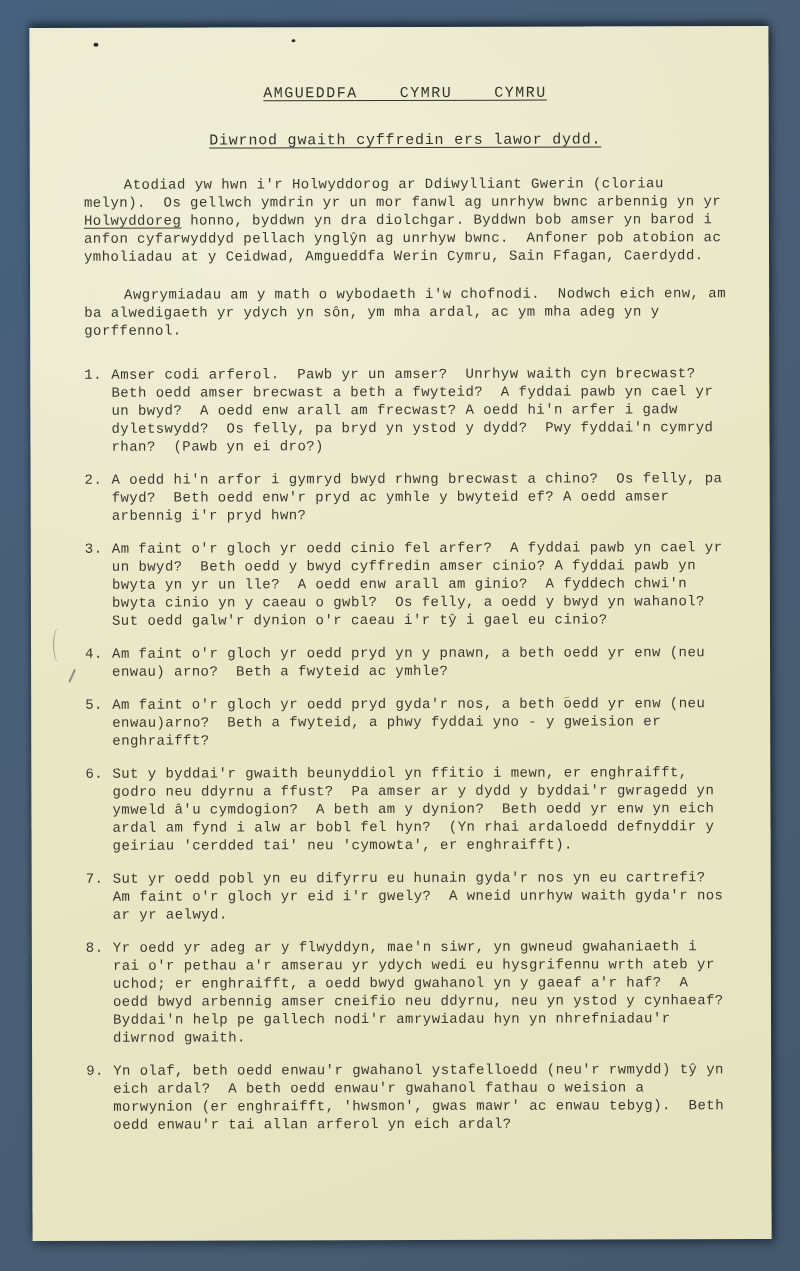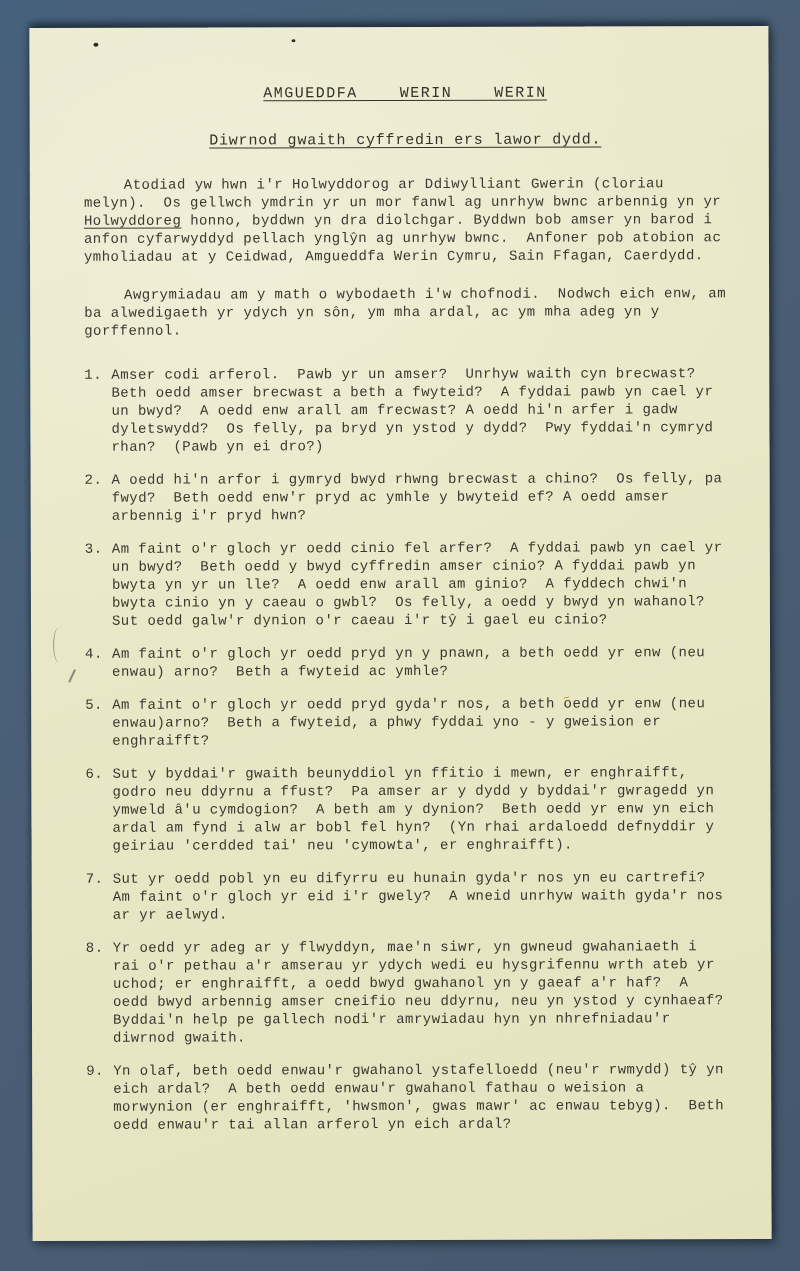--- a/index.html
+++ b/index.html
@@ -104,21 +104,21 @@
 </style>
 </head>
 <body>
 
 <div class="frame">
   <div class="paper">
 
     <div class="speck s1"></div>
     <div class="speck s2"></div>
 
-    <h1><span class="u">AMGUEDDFA    WERIN    WERIN</span></h1>
+    <h1><span class="u">AMGUEDDFA    CYMRU    CYMRU</span></h1>
 
     <h2><span class="u">Diwrnod gwaith cyffredin ers lawor dydd.</span></h2>
 
     <p class="para"><span>Atodiad yw hwn i'r Holwyddorog ar Ddiwylliant Gwerin (cloriau melyn).  Os gellwch ymdrin yr un mor fanwl ag unrhyw bwnc arbennig yn yr </span><span class="u">Holwyddoreg</span><span> honno, byddwn yn dra diolchgar. Byddwn bob amser yn barod i anfon cyfarwyddyd pellach ynglŷn ag unrhyw bwnc.  Anfoner pob atobion ac ymholiadau at y Ceidwad, Amgueddfa Werin Cymru, Sain Ffagan, Caerdydd.</span></p>
 
     <p class="para">Awgrymiadau am y math o wybodaeth i'w chofnodi.  Nodwch eich enw, am ba alwedigaeth yr ydych yn sôn, ym mha ardal, ac ym mha adeg yn y gorffennol.</p>
 
     <div class="questions">
 
       <div class="q">

